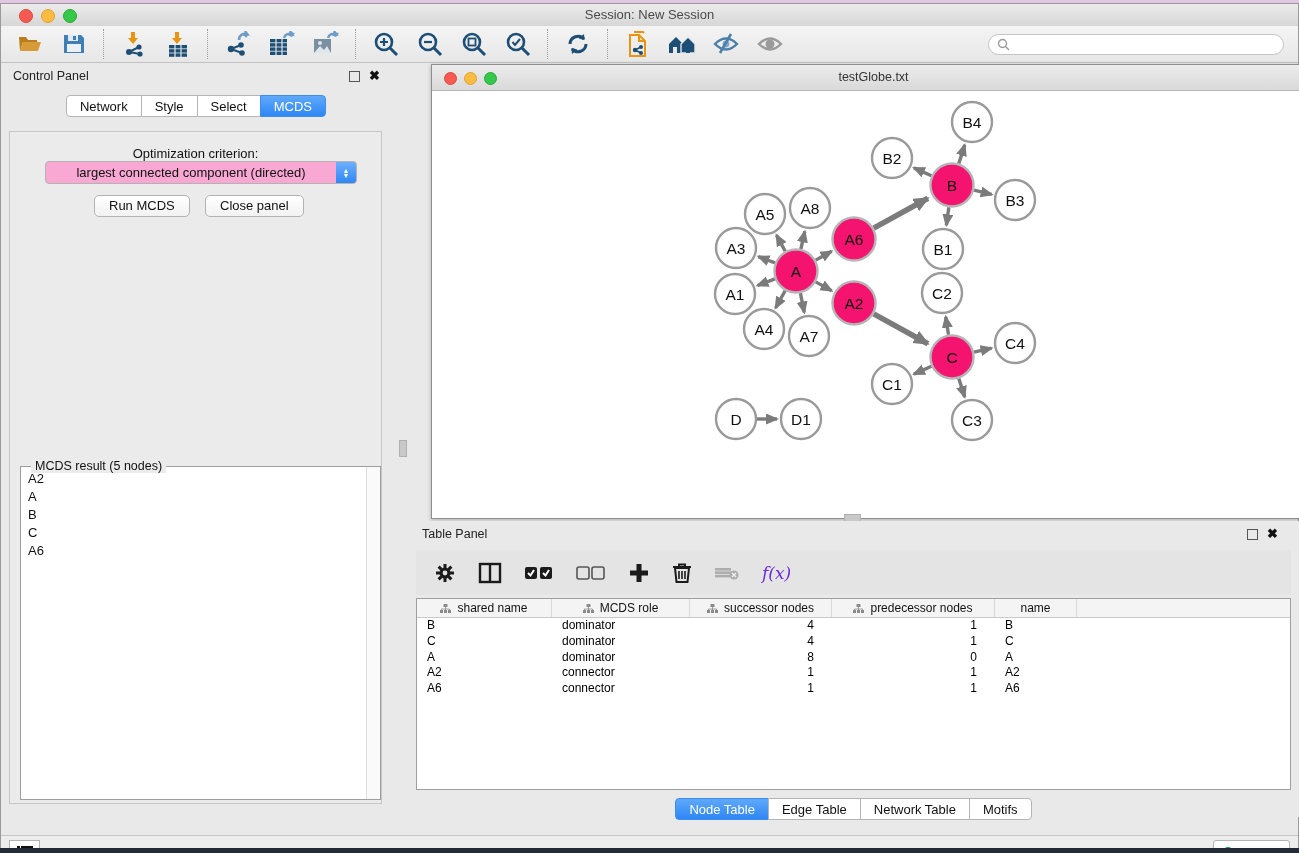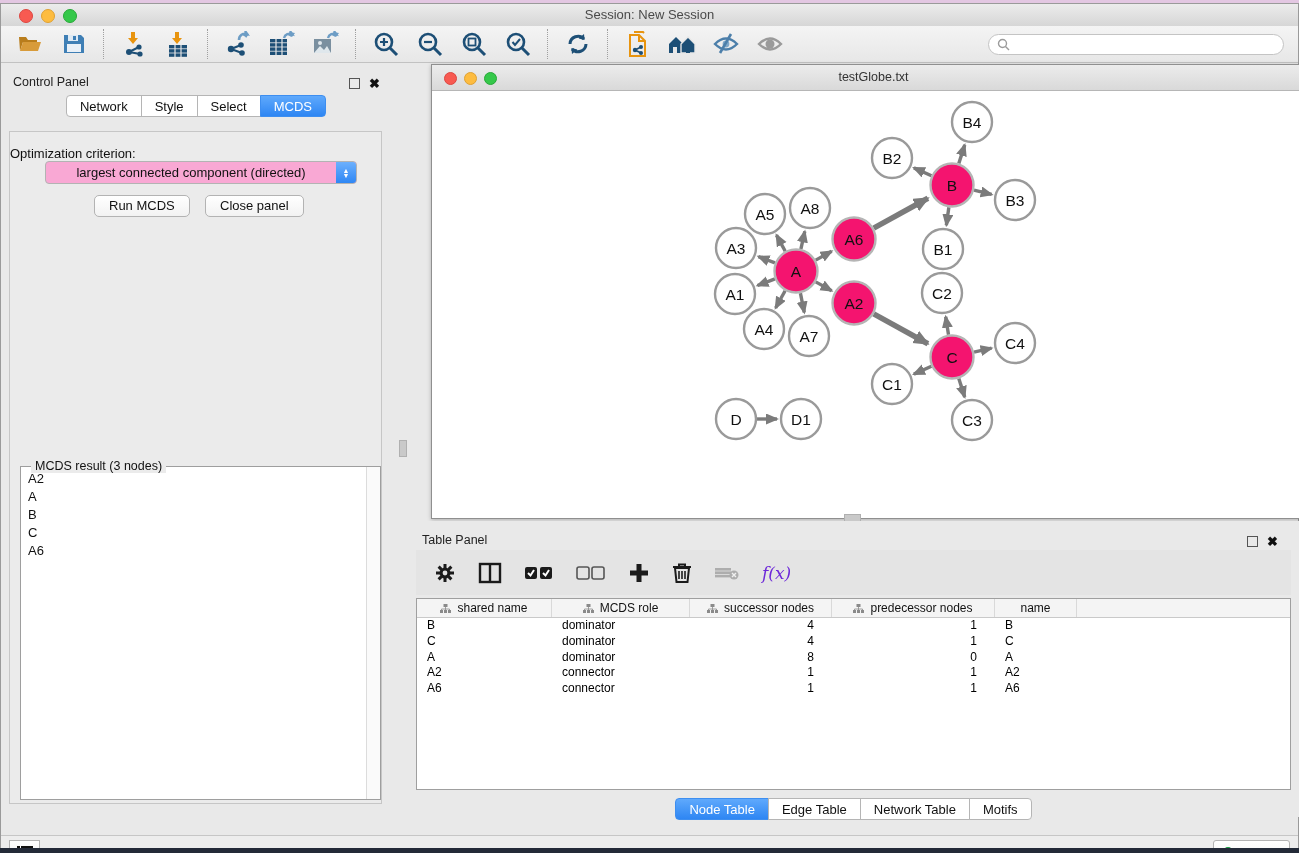--- a/index.html
+++ b/index.html
@@ -24,32 +24,32 @@
   #toolbar{left:0;top:22px;width:100%;height:37px;background:linear-gradient(#f4f4f4,#e7e7e7);
            border-bottom:1px solid #c2c2c2;display:flex;align-items:center;padding:0 10px;box-sizing:border-box;}
   .tb-group{display:flex;align-items:center;gap:14px;padding:0 14px;}
   .tb-sep{width:1px;height:30px;border-left:1px dotted #9f9f9f;}
   .tb-btn{width:30px;height:28px;display:flex;align-items:center;justify-content:center;cursor:pointer;}
   #search-wrap{margin-left:auto;margin-right:4px;width:296px;height:21px;background:#fff;
                border:1px solid #c4c4c4;border-radius:11px;display:flex;align-items:center;padding:0 8px;box-sizing:border-box;}
   #search-wrap input{border:none;outline:none;flex:1;font-size:12px;font-family:"Liberation Sans",sans-serif;background:transparent;}
   
   #control-panel{left:0;top:59px;width:391px;height:751px;background:#e9e9e9;}
-  .panel-head{height:26px;display:flex;align-items:flex-end;padding:0 12px;gap:45px;}
+  .panel-head{height:26px;display:flex;align-items:center;padding:0 12px;gap:45px;}
   .panel-title{font-size:12.5px;color:#222;}
   .panel-head .ph-icons{margin-left:auto;display:flex;gap:9px;align-items:center;}
   .float-box{width:9px;height:9px;border:1.6px solid #555;background:transparent;cursor:pointer;}
   .close-x{font-size:13px;font-weight:bold;color:#111;line-height:10px;cursor:pointer;}
   .seg-tabs{display:flex;justify-content:center;margin-top:6px;}
   .seg{border:1px solid #b5b5b5;background:#fff;color:#111;font-size:13px;padding:2.5px 13px;margin-left:-1px;cursor:pointer;}
   .seg:first-child{border-radius:4px 0 0 4px;}
   .seg:last-child{border-radius:0 4px 4px 0;}
   .seg.active{background:linear-gradient(#5fa9fc,#2e86f3);border-color:#3d8ef0;color:#fff;}
   #cp-content{left:8px;top:68px;width:373px;height:673px;border:1px solid #c6c6c6;background:#ebebeb;box-sizing:border-box;}
-  #opt-label{width:100%;text-align:left;margin-top:14px;font-size:13px;color:#111;}
+  #opt-label{width:100%;text-align:center;margin-top:14px;font-size:13px;color:#111;}
   #dropdown{left:35px;top:29px;width:312px;height:23px;background:#f9a8d4;border:1px solid #b3b3b3;border-radius:4px;
             display:flex;align-items:center;box-sizing:border-box;cursor:pointer;}
   #dropdown .dd-text{flex:1;text-align:center;font-size:13px;color:#111;}
   #dropdown .dd-stepper{width:20px;height:21px;background:linear-gradient(#6cb0fd,#2f87f4);border-radius:0 3px 3px 0;
             display:flex;flex-direction:column;align-items:center;justify-content:center;color:#fff;font-size:7px;line-height:5px;}
   .cp-btn{position:absolute;top:63px;height:22px;background:linear-gradient(#ffffff,#f2f2f2);border:1px solid #b3b3b3;
           border-radius:5px;font-size:13px;color:#111;padding:0 14px;line-height:20px;cursor:pointer;font-family:"Liberation Sans",sans-serif;}
   #mcds-group{left:10px;top:334px;width:361px;height:334px;border:1px solid #9e9e9e;background:#fff;box-sizing:border-box;}
   #mcds-legend{position:absolute;left:10px;top:-8px;background:#ebebeb;padding:0 4px;font-size:12.5px;color:#111;}
   #mcds-list{position:absolute;left:1px;top:2px;right:14px;bottom:1px;overflow:hidden;}
@@ -292,21 +292,21 @@
       <div id="dropdown" class="abs">
         <span class="dd-text">largest connected component (directed)</span>
         <span class="dd-stepper">
             <span>▲</span>
             <span>▼</span>
           </span>
       </div>
       <button class="cp-btn" style="left:84px;">Run MCDS</button>
       <button class="cp-btn" style="left:195px;">Close panel</button>
       <div id="mcds-group" class="abs">
-        <div id="mcds-legend">MCDS result (3 nodes)</div>
+        <div id="mcds-legend">MCDS result (5 nodes)</div>
         <div id="mcds-list">
             <div class="mcds-item">A2</div>
             <div class="mcds-item">A</div>
             <div class="mcds-item">B</div>
             <div class="mcds-item">C</div>
             <div class="mcds-item">A6</div>
           </div>
         <div id="mcds-scroll"></div>
       </div>
     </div>

